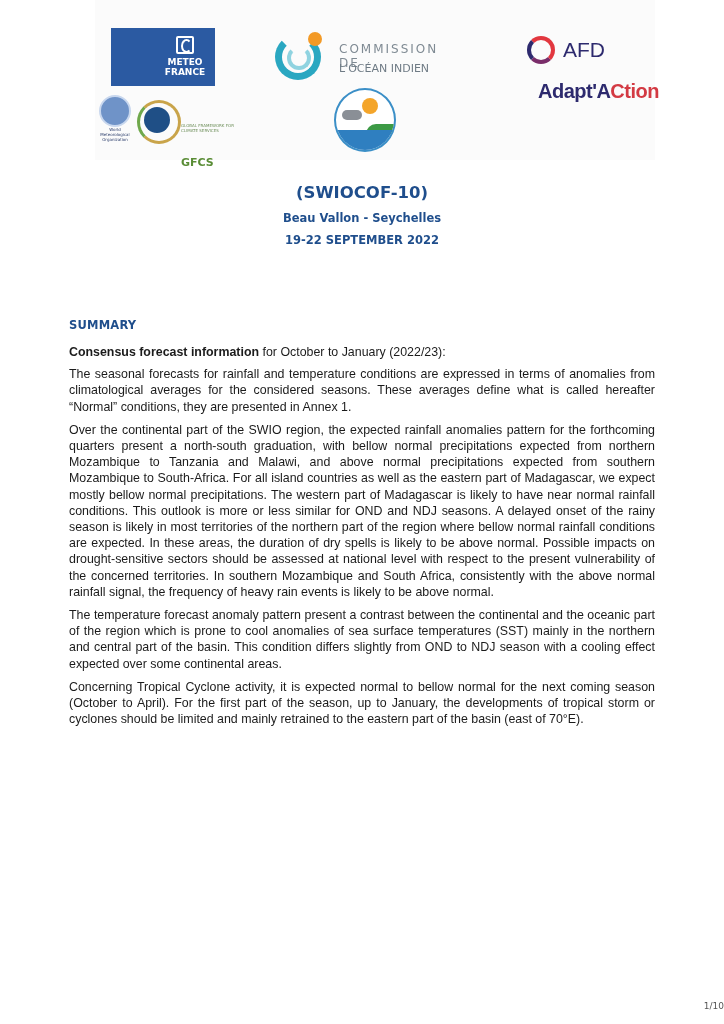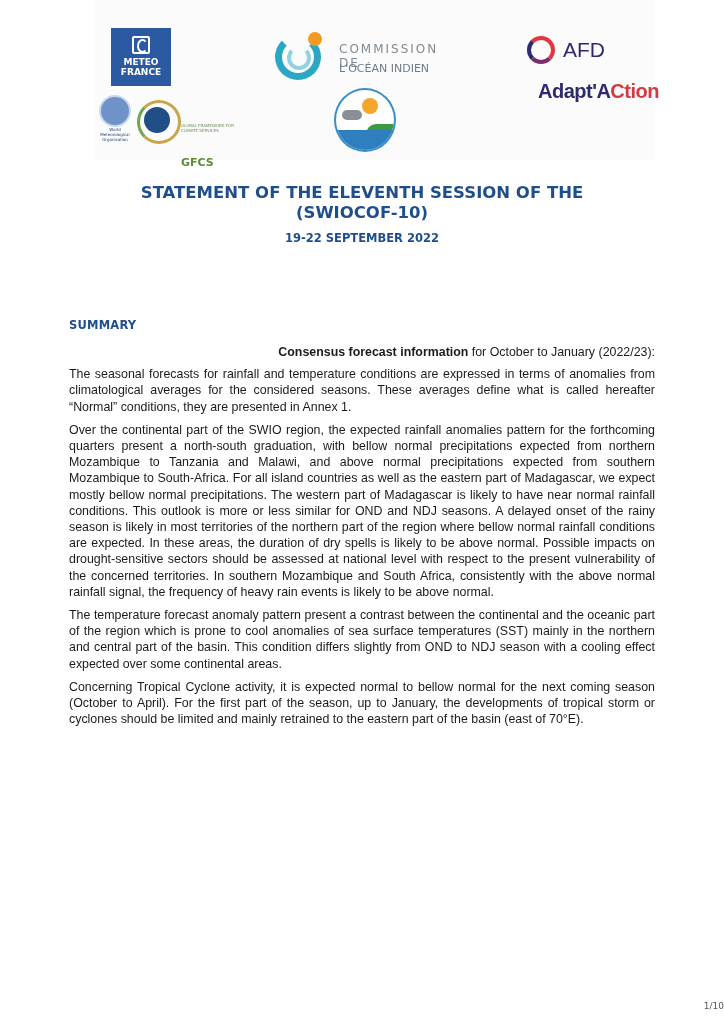--- a/index.html
+++ b/index.html
@@ -1,20 +1,20 @@
 <!DOCTYPE html>
 <html><head>
   <meta charset="utf-8">
   <style>
     html, body { margin: 0; padding: 0; background: #ffffff; }
     body { width: 724px; height: 1024px; position: relative; overflow: hidden;
       font-family: "DejaVu Sans", sans-serif; color: #1a1a1a; }
     .logo-band { position: absolute; left: 95px; top: 0; width: 560px; height: 160px; background: #fbfbfb; }
     .mf-logo { position: absolute; left: 111px; top: 28px; width: 60px; height: 58px; background: #2b5aa2;
-      color: #fff; text-align: center; }
+      color: #fff; text-align: center; padding-left: 44px; }
     .mf-logo .sym { width: 14px; height: 14px; margin: 8px auto 3px; border: 2px solid #fff; border-radius: 2px; position: relative; }
     .mf-logo .sym::after { content: ""; position: absolute; left: 3px; top: 1px; width: 7px; height: 10px; border-radius: 50%; border: 2px solid #fff; border-right-color: transparent; }
     .mf-logo .txt { font-family: "DejaVu Sans", sans-serif; font-weight: bold; font-size: 9px; line-height: 10px; }
     .wmo-logo { position: absolute; left: 95px; top: 93px; width: 40px; height: 56px; text-align: center; }
     .wmo-circle { width: 28px; height: 28px; margin: 2px auto 0; border-radius: 50%; background: #6f93c8; border: 2px solid #c8d7ee; }
     .wmo-txt { font-size: 4px; line-height: 5px; color: #2b3d6b; }
     .gfcs-logo { position: absolute; left: 137px; top: 100px; width: 120px; height: 42px; }
     .gfcs-ring { position: absolute; left: 0; top: 0; width: 38px; height: 38px; border-radius: 50%; border: 3px solid #c9a44a; border-left-color: #6fa84b; }
     .gfcs-globe { position: absolute; left: 7px; top: 7px; width: 26px; height: 26px; border-radius: 50%; background: #1f4f86; }
     .gfcs-name { position: absolute; left: 44px; top: 8px; font-weight: bold; font-size: 11px; color: #5a8d36; margin-top: 48px; }
@@ -38,21 +38,21 @@
     .adapt-logo .a2 { color: #d33a43; }
 
     .title-block { position: absolute; left: 60px; top: 183px; width: 604px; text-align: center; color: #1f4e8c; font-family: "DejaVu Sans", sans-serif; font-weight: bold; }
     .title-line { font-size: 16.5px; line-height: 20px; margin: 0; }
     .subtitle { font-size: 11.5px; line-height: 14px; margin-top: 8px; }
     .date { font-size: 11.5px; line-height: 14px; margin-top: 8px; }
 
     .summary-h { position: absolute; left: 69px; top: 318px; font-weight: bold; font-size: 11.5px; color: #1f4e8c; letter-spacing: 0.2px; }
     .content { position: absolute; left: 69px; top: 344px; width: 586px; font-family: "Liberation Sans", sans-serif; font-size: 12.4px; line-height: 16.2px; color: #1b1b1b; }
     .content p { margin: 0 0 7px 0; text-align: justify; }
-    .content .lead { margin-bottom: 6px; text-align: right; }
+    .content .lead { margin-bottom: 6px; text-align: left; }
     .content .lead b { font-weight: bold; }
     .page-num { position: absolute; left: 0; width: 724px; top: 1001px; text-align: right; font-size: 9px; color: #555; }
   </style>
 </head>
 <body>
 
 <div class="logo-band"></div>
 
 <div class="mf-logo">
   <div class="sym"></div>
@@ -93,22 +93,22 @@
 </div>
 
 <div class="afd-logo">
   <div class="afd-ring"></div>
   <div class="afd-txt">AFD</div>
 </div>
 
 <div class="adapt-logo"><span class="a1">Adapt'A</span><span class="a2">Ction</span></div>
 
 <div class="title-block">
-  <div class="title-line">STATEMENT OF THE ELEVENTH SESSION OF THE</div>
   <div class="title-line">(SWIOCOF-10)</div>
+  <div class="subtitle">Beau Vallon - Seychelles</div>
   <div class="date">19-22 SEPTEMBER 2022</div>
 </div>
 
 <div class="summary-h">SUMMARY</div>
 
 <div class="content">
   <p class="lead"><b>Consensus forecast information</b><span> for October to January (2022/23):</span></p>
   <p>The seasonal forecasts for rainfall and temperature conditions are expressed in terms of anomalies from climatological averages for the considered seasons. These averages define what is called hereafter “Normal” conditions, they are presented in Annex 1.</p>
   <p>Over the continental part of the SWIO region, the expected rainfall anomalies pattern for the forthcoming quarters present a north-south graduation, with bellow normal precipitations expected from northern Mozambique to Tanzania and Malawi, and above normal precipitations expected from southern Mozambique to South-Africa. For all island countries as well as the eastern part of Madagascar, we expect mostly bellow normal precipitations. The western part of Madagascar is likely to have near normal rainfall conditions. This outlook is more or less similar for OND and NDJ seasons. A delayed onset of the rainy season is likely in most territories of the northern part of the region where bellow normal rainfall conditions are expected. In these areas, the duration of dry spells is likely to be above normal. Possible impacts on drought-sensitive sectors should be assessed at national level with respect to the present vulnerability of the concerned territories.  In southern Mozambique and South Africa, consistently with the above normal rainfall signal, the frequency of heavy rain events is likely to be above normal.</p>
   <p>The temperature forecast anomaly pattern present a contrast between the continental and the oceanic part of the region which is prone to cool anomalies of sea surface temperatures (SST) mainly in the northern and central part of the basin. This condition differs slightly from OND to NDJ season with a cooling effect expected over some continental areas.</p>

